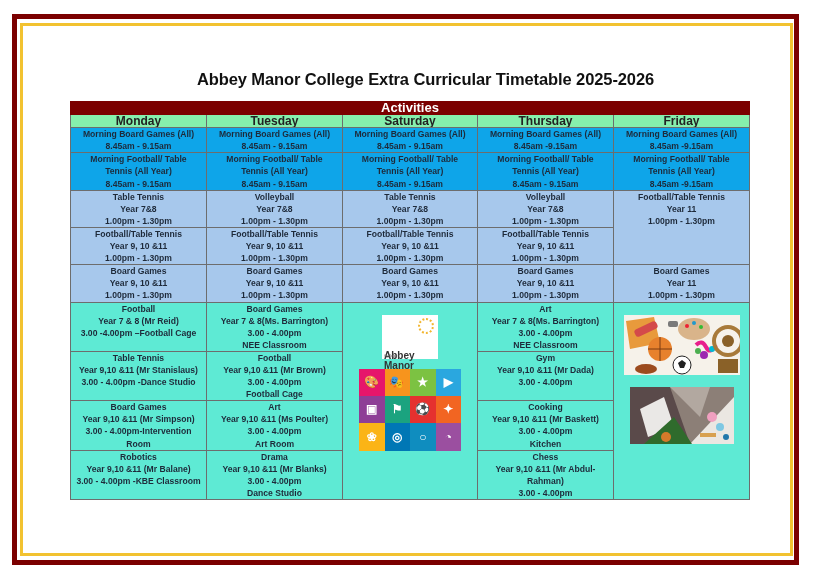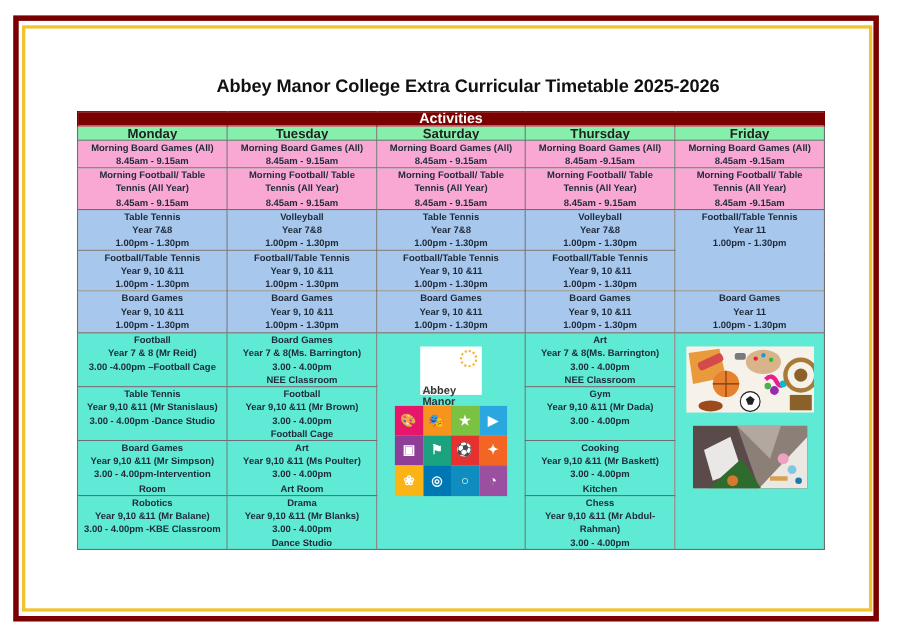--- a/index.html
+++ b/index.html
@@ -10,21 +10,21 @@
   .inner-frame { position:absolute; left:20px; top:23px; width:773px; height:533px;
                  border:3px solid #f2c230; box-sizing:border-box; }
   .title { position:absolute; left:16px; top:70px; width:819px; text-align:center;
            font-size:16.5px; font-weight:bold; color:#111; letter-spacing:-0.1px; }
   table.tt { position:absolute; left:70px; top:101px; width:679px; border-collapse:collapse;
              table-layout:fixed; font-size:8.6px; font-weight:bold; color:#1e2a3a; }
   table.tt td, table.tt th { border:1px solid #6d6d6d; text-align:center; vertical-align:top;
              padding:0 2px; line-height:12.1px; overflow:hidden; }
   .hdr-activities { background:#7b0000; color:#ffffff; font-size:13px; line-height:18px; border-color:#7b0000 !important; }
   .hdr-day { background:#86efac; color:#222; font-size:12px; line-height:15px; }
-  .c-morning { background:#f9a8d4; }
+  .c-morning { background:#0ea5e9; }
   .c-lunch { background:#a7c8ec; }
   .c-after { background:#5eead4; }
   .cell-line { display:block; white-space:nowrap; }
   .logo-box { width:56px; height:44px; background:#fff; margin:12px auto 0; position:relative; }
   .logo-text { position:absolute; left:2px; top:12px; font-size:10px; line-height:10px; color:#333; font-weight:bold; text-align:left;margin-top:24px; }
   .logo-sub { position:absolute; left:2px; top:35px; font-size:4px; color:#666; font-weight:normal; }
   .sun { position:absolute; right:4px; top:3px; width:16px; height:16px; border-radius:50%;
          border:2px dotted #f2b630; box-sizing:border-box; }
   .tiles { width:102px; height:82px; margin:10px auto 0; display:grid;
            grid-template-columns:repeat(4,1fr); grid-template-rows:repeat(3,1fr); }

